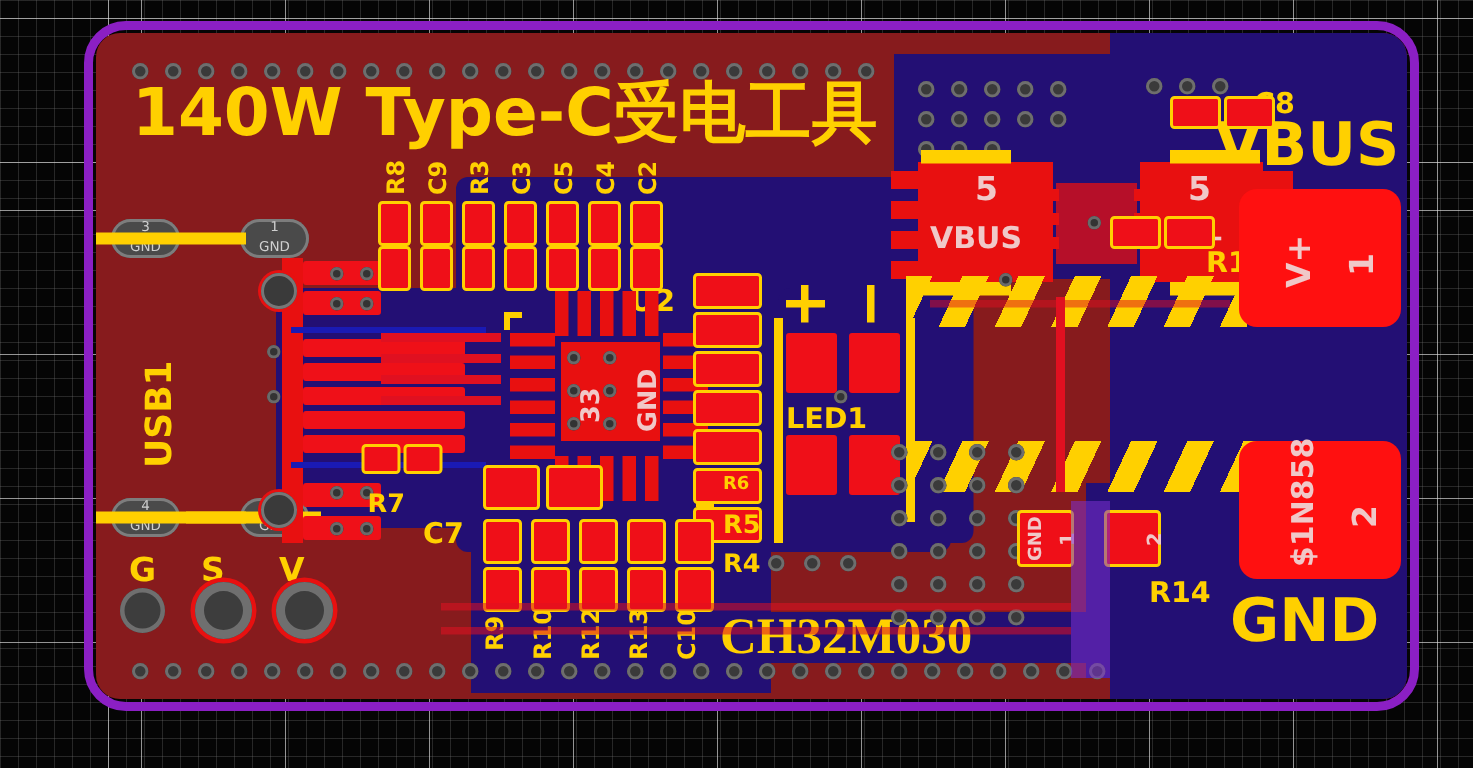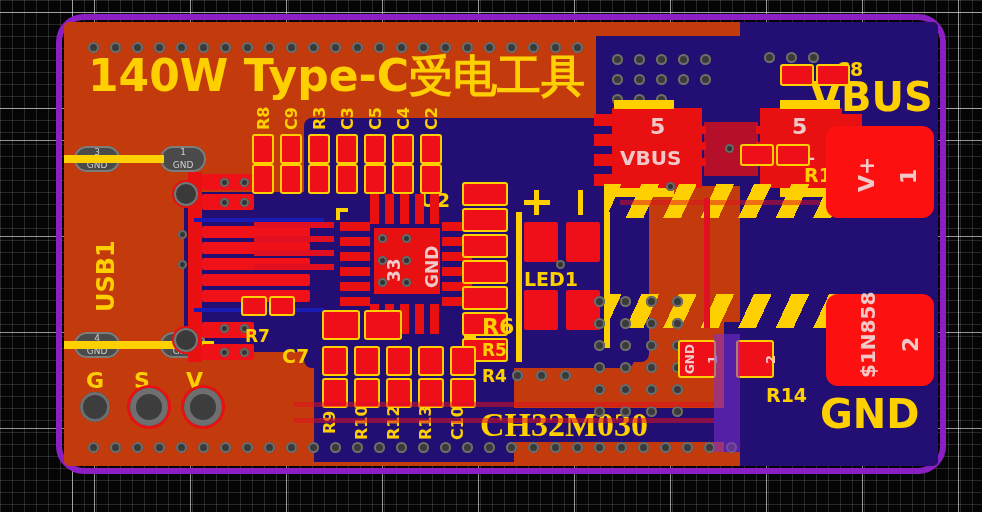--- a/index.html
+++ b/index.html
@@ -16,21 +16,21 @@
     background-image:
       repeating-linear-gradient(to right, rgba(225,225,225,.65) 0 1px, transparent 1px 96px),
       repeating-linear-gradient(to bottom, rgba(225,225,225,.65) 0 1px, transparent 1px 96px);
     background-position:94px 140px;
   }
 
   
   #board-outline{position:absolute;left:56px;top:14px;width:890px;height:460px;
     border:6px solid #8b1fc4;border-radius:28px;box-sizing:border-box;}
   #board{position:absolute;left:64px;top:22px;width:874px;height:444px;
-    background:#c2410c;border-radius:5px;overflow:hidden;}
+    background:#7f1d1d;border-radius:16px;overflow:hidden;}
 
   
   .blue{position:absolute;background:#10107e;}
   .red{position:absolute;background:#e81010;}
   .redpour{position:absolute;background:#cf0c1c;}
   .redln{position:absolute;background:#e01020;}
   .blueln{position:absolute;background:#1a1ab4;}
   .yel{position:absolute;background:#ffd000;}
   .violet{position:absolute;background:#7b2fd0;}
 
@@ -318,21 +318,21 @@
     <div class="pad-nk" style="left:502px;top:200px;width:34px;height:40px;"></div>
     <div class="pad-nk" style="left:460px;top:268px;width:34px;height:40px;"></div>
     <div class="pad-nk" style="left:502px;top:268px;width:34px;height:40px;"></div>
     <div class="yel" style="left:460px;top:178px;width:26px;height:5px;"></div>
     <div class="yel" style="left:470px;top:168px;width:5px;height:25px;"></div>
     <div class="yel" style="left:514px;top:168px;width:5px;height:25px;"></div>
     <div class="yel" style="left:452px;top:190px;width:6px;height:150px;"></div>
     <div class="yel" style="left:540px;top:190px;width:6px;height:136px;"></div>
     <div class="via-s" style="left:492px;top:238px;"></div>
 
-    <div class="silk" style="left:418px;top:294px;font-size:22px;">R6</div>
+    <div class="silk" style="left:418px;top:294px;font-size:12px;">R6</div>
     <div class="silk" style="left:418px;top:320px;font-size:17px;">R5</div>
     <div class="silk" style="left:418px;top:346px;font-size:17px;">R4</div>
 
     <div class="silk" style="left:181px;top:306px;font-size:17px;">R7</div>
     <div class="pad" style="left:177px;top:274px;width:26px;height:20px;"></div>
     <div class="pad" style="left:205px;top:274px;width:26px;height:20px;"></div>
     <div class="silk" style="left:218px;top:325px;font-size:19px;">C7</div>
 
     <div>
       <div class="pad" style="left:258px;top:324px;width:26px;height:30px;"></div>

